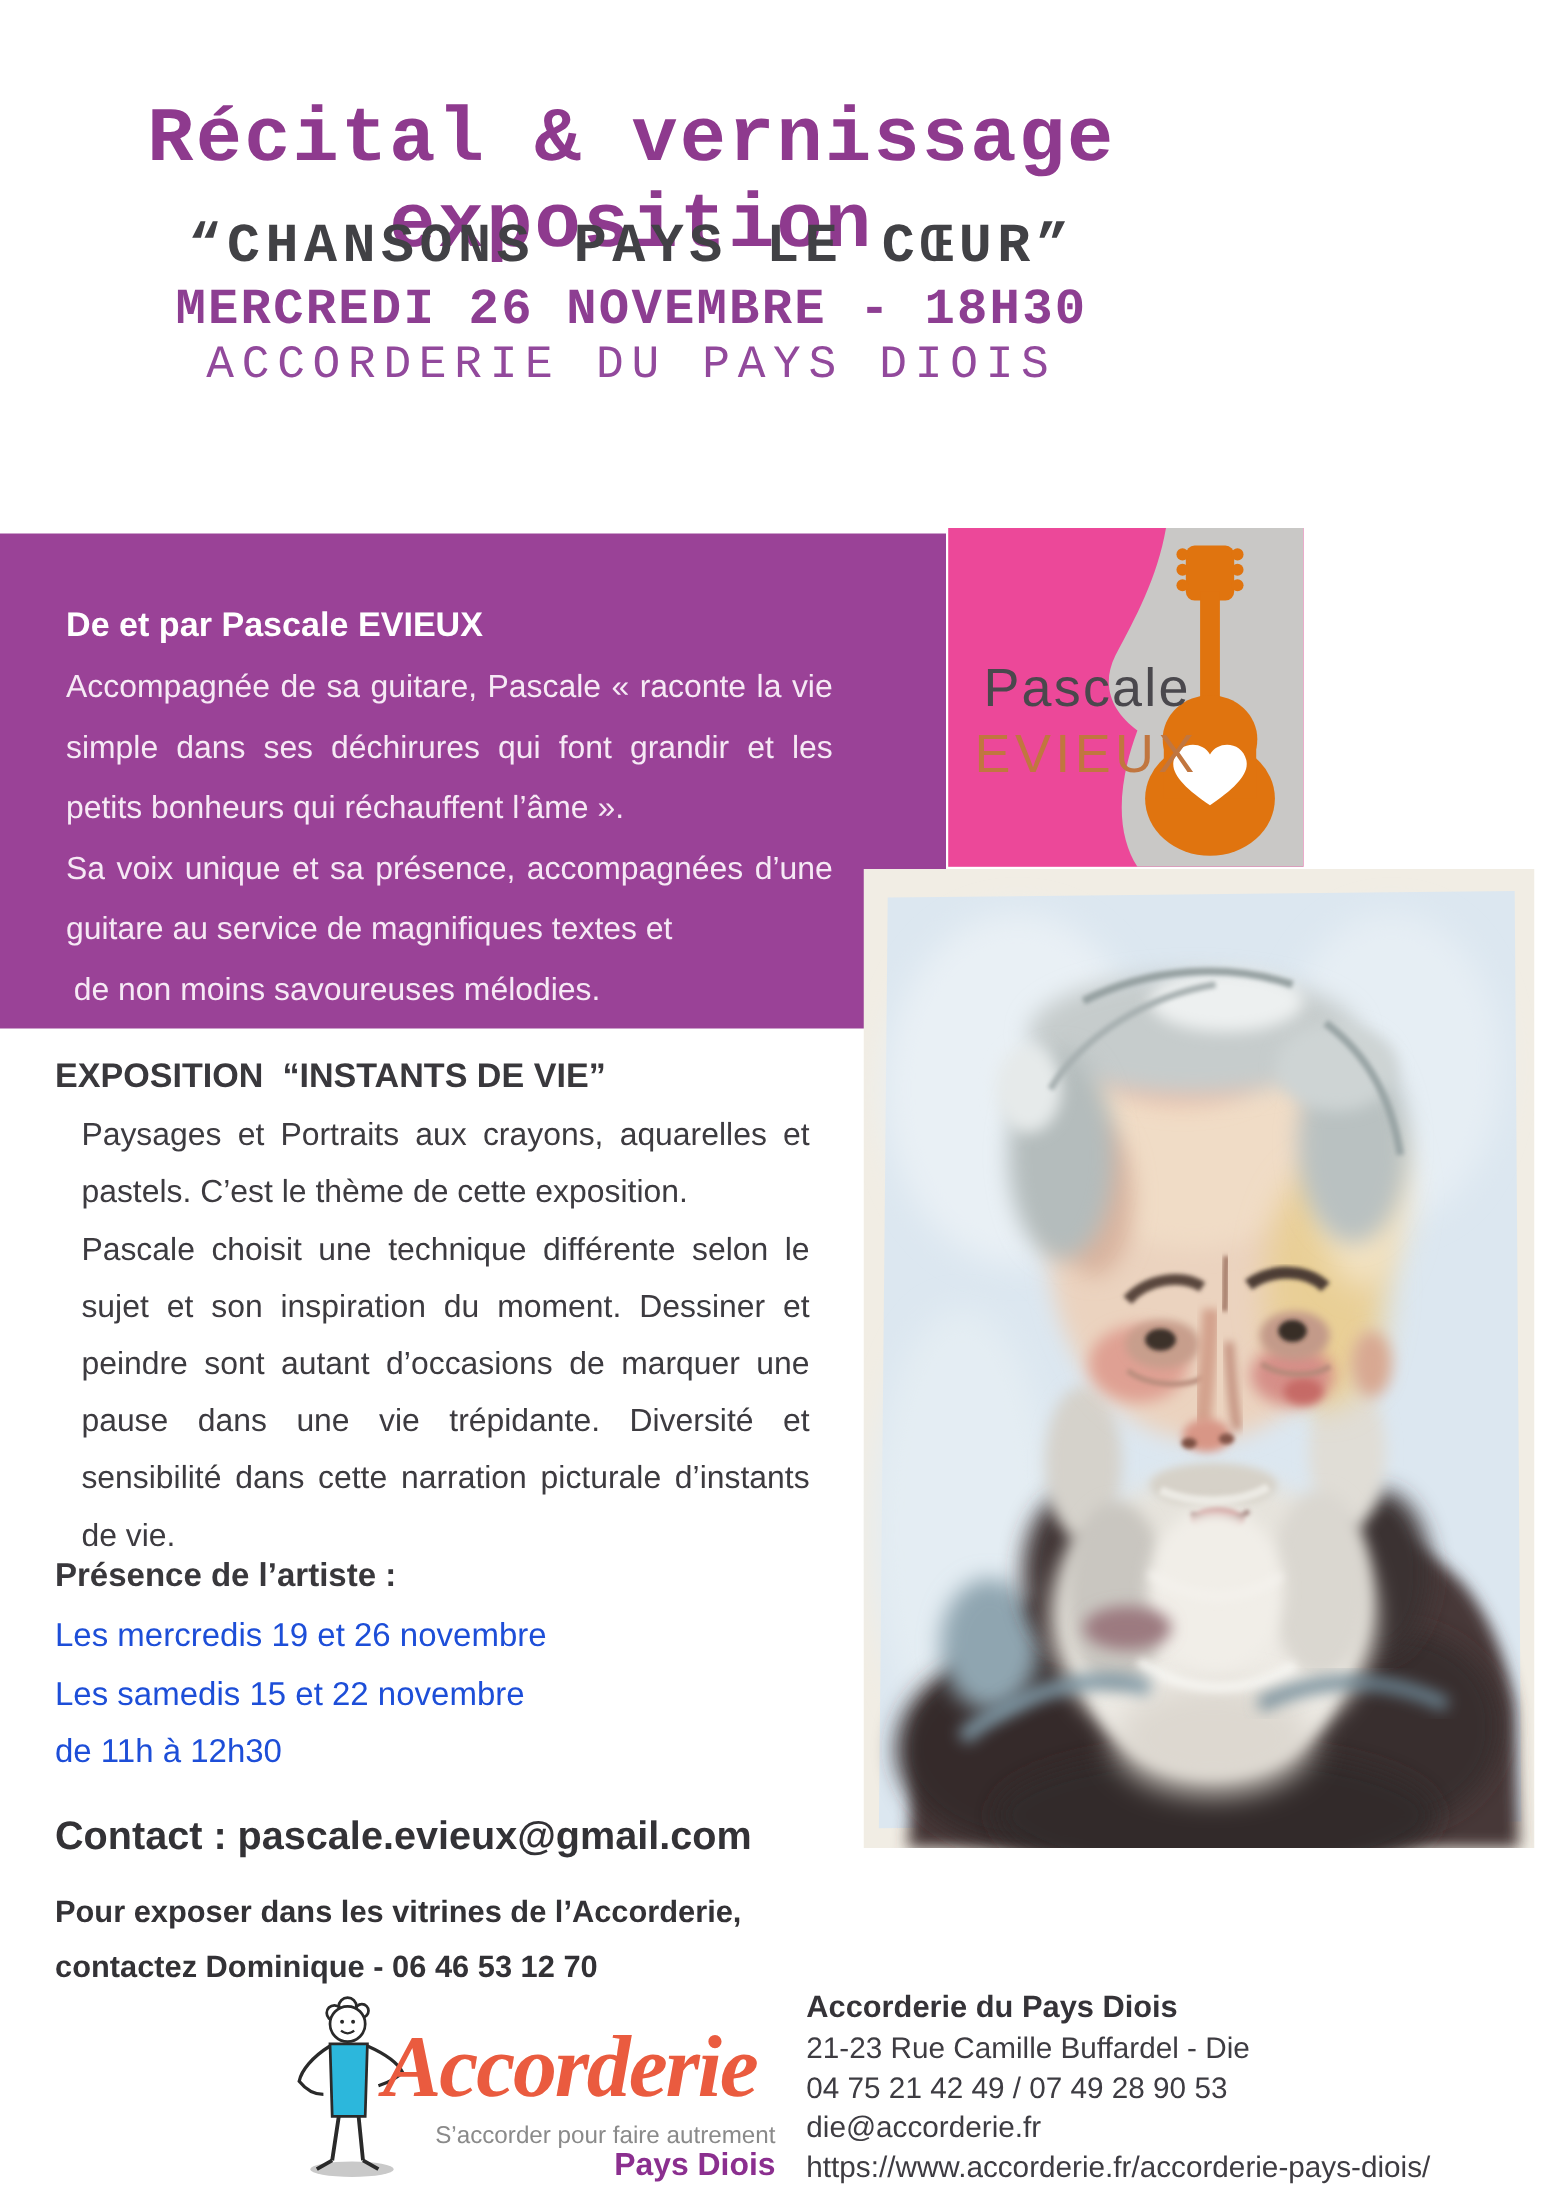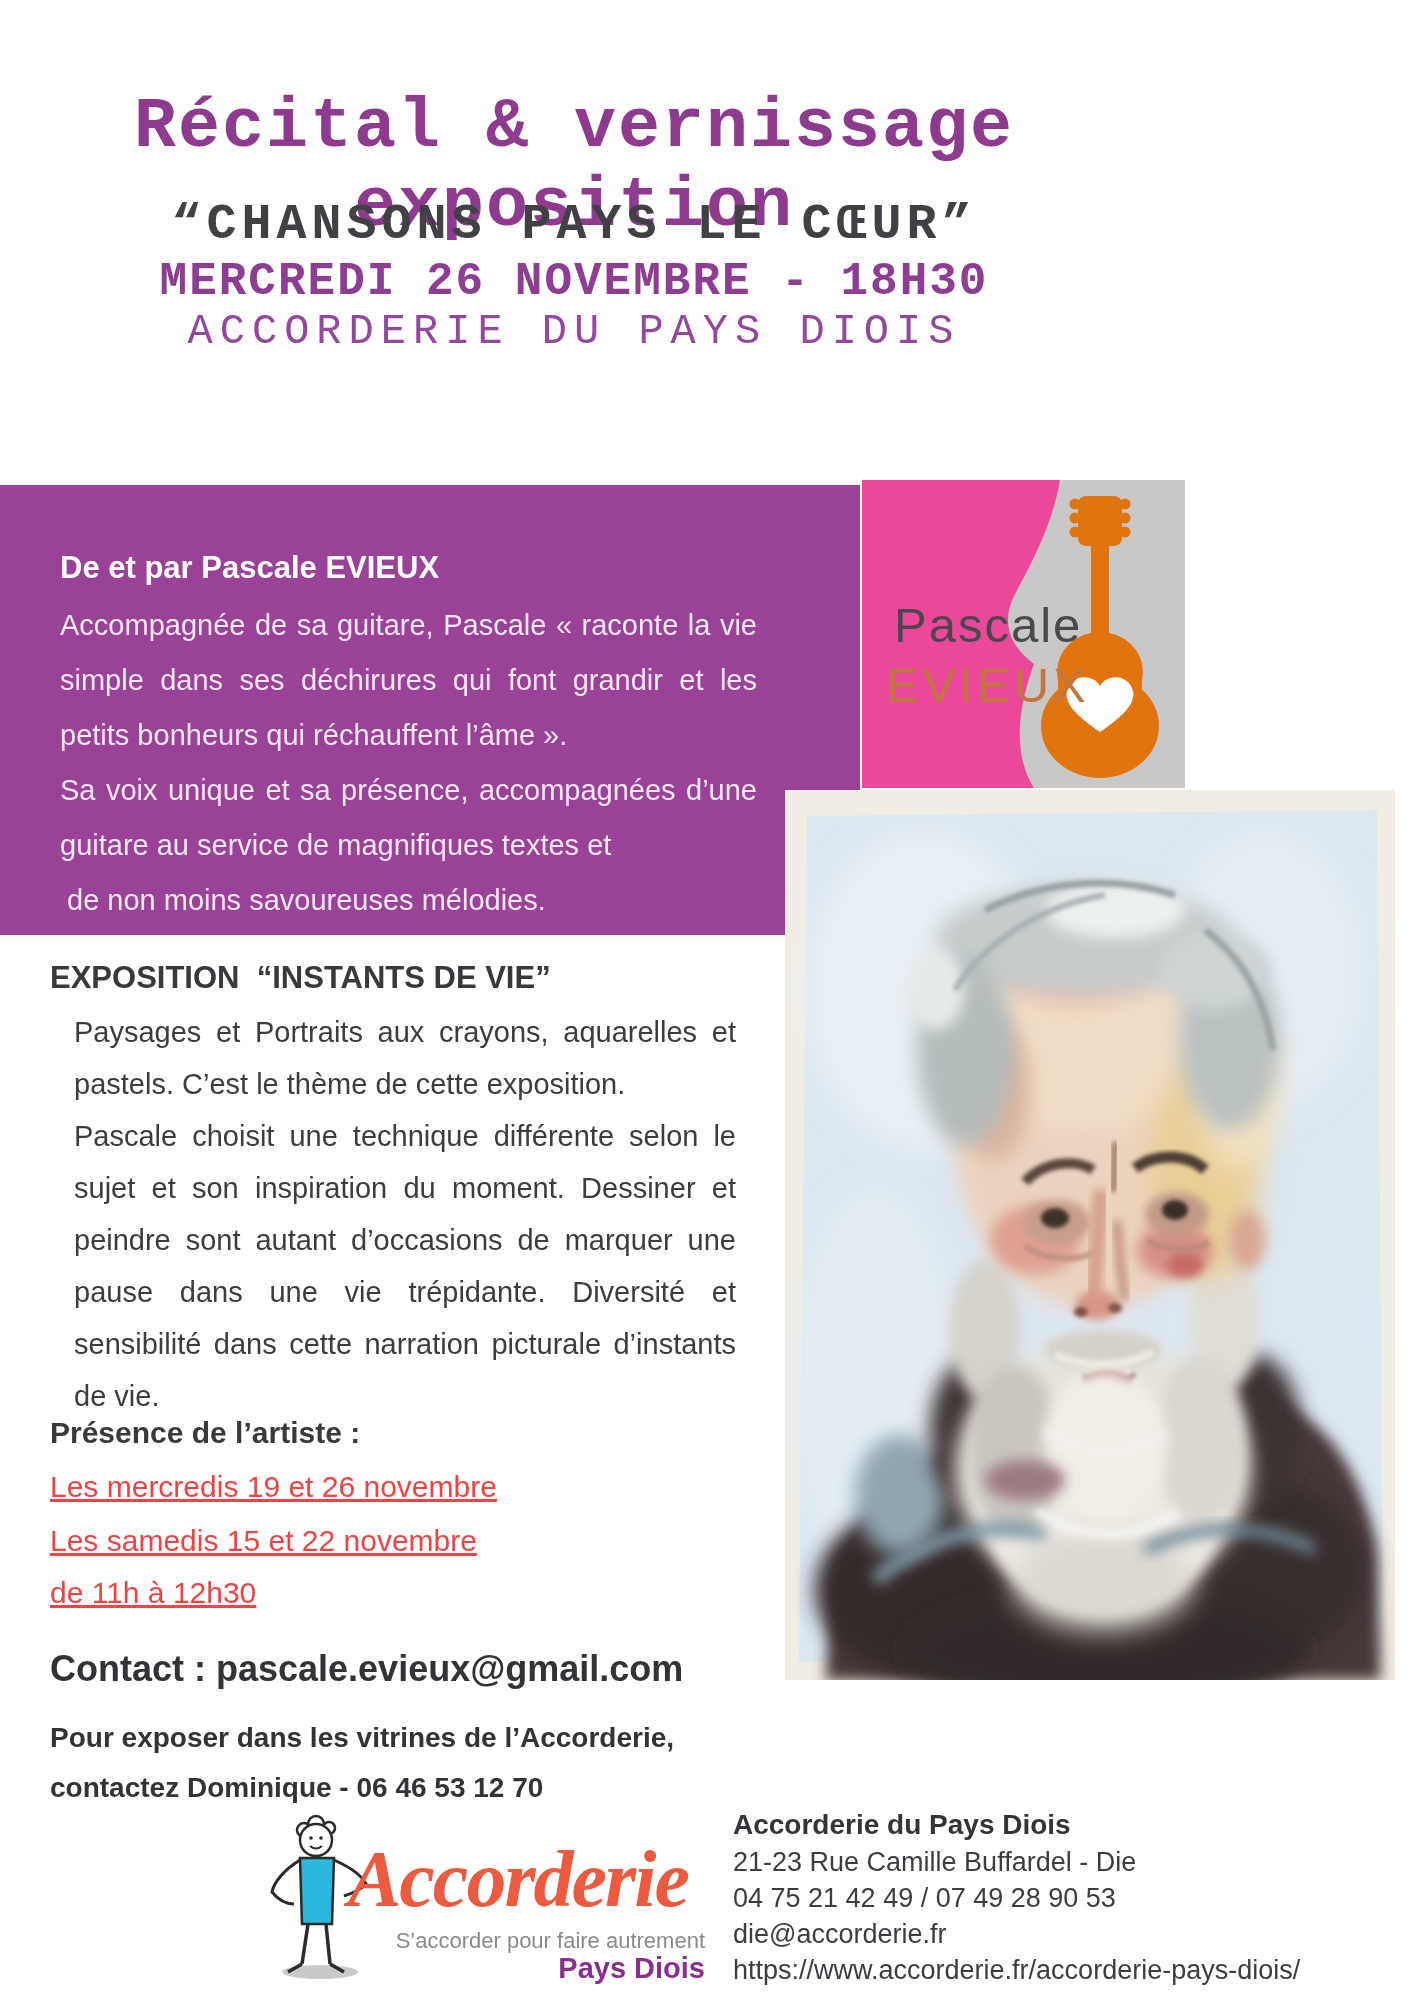--- a/index.html
+++ b/index.html
@@ -16,21 +16,21 @@
   .sub3{font-size:42px;font-weight:400;letter-spacing:7px;color:#92499c;}
   .purple-box{left:0;top:485px;width:860px;height:450px;background:#9a4297;}
   .pbox-head{left:60px;top:550px;font-size:31px;font-weight:700;color:#ffffff;}
   .pbox-lines{left:60px;top:598px;width:697px;color:#f6e9f5;font-size:29px;}
   .pbox-lines .ln{height:55px;line-height:55px;white-space:nowrap;}
   .jl{text-align:justify;text-align-last:justify;white-space:normal!important;}
   .col{left:50px;width:662px;font-size:29px;color:#3d3b40;margin-left:24px;}
   .col .ln{height:52px;line-height:52px;white-space:nowrap;}
   .h-expo{left:50px;top:960px;font-size:31px;font-weight:700;white-space:pre;color:#39383c;}
   .h-pres{left:50px;top:1416px;font-size:30px;font-weight:700;color:#39383c;}
-  .sched{font-size:30px;color:#ef4444;text-decoration:underline;}
+  .sched{font-size:30px;color:#1d4ed8;}
   .contact{left:50px;top:1648px;font-size:36px;font-weight:700;color:#333236;}
   .note{left:50px;font-size:28px;font-weight:700;color:#333236;}
   .logo-card{left:862px;top:480px;width:323px;height:308px;background:#ec4899;}
   .portrait{left:785px;top:790px;width:610px;height:890px;}
   .script-word{left:348px;top:1834px;width:420px;font-family:"Liberation Serif",serif;
     font-style:italic;font-weight:700;font-size:80px;color:#ea5b3f;letter-spacing:-2px;}
   .tagline{left:350px;top:1928px;width:355px;text-align:right;font-size:22px;color:#8a8a8a;}
   .region{left:350px;top:1952px;width:355px;text-align:right;font-size:29px;font-weight:700;color:#8b2f8f;}
   .foot-block{left:733px;top:1806px;width:620px;font-size:27px;line-height:36px;color:#3e3c42;}
   .foot-block .org{font-size:28px;font-weight:700;line-height:38px;color:#353338;}

